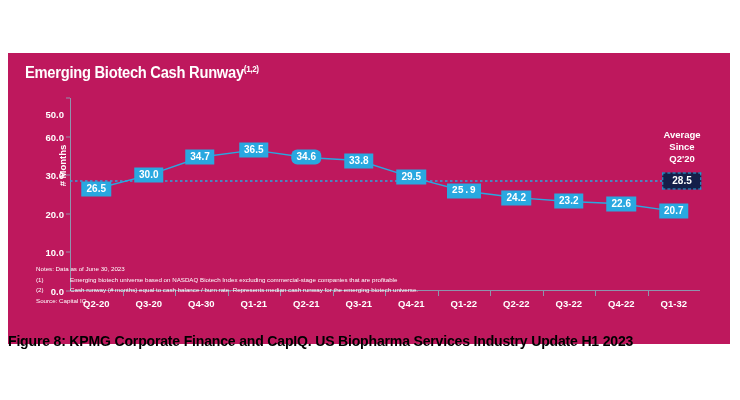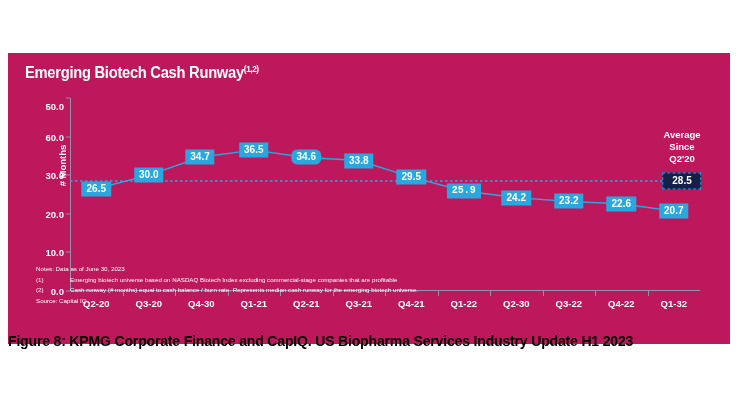--- a/index.html
+++ b/index.html
@@ -221,21 +221,21 @@
         <div class="y-tick" style="top: 193px; padding-left: 36px;">0.0</div>
         <div class="y-tickmark" style="top: 193px;"></div>
         <div class="y-tick" style="top: 154.4px;">10.0</div>
         <div class="y-tickmark" style="top: 154.4px;"></div>
         <div class="y-tick" style="top: 115.8px;">20.0</div>
         <div class="y-tickmark" style="top: 115.8px;"></div>
         <div class="y-tick" style="top: 77.2px;">30.0</div>
         <div class="y-tickmark" style="top: 77.2px;"></div>
         <div class="y-tick" style="top: 38.6px;">60.0</div>
         <div class="y-tickmark" style="top: 38.6px;"></div>
-        <div class="y-tick" style="top: 8px; padding-left: 36px;">50.0</div>
+        <div class="y-tick" style="top: 16px; padding-left: 36px;">50.0</div>
         <div class="y-tickmark" style="top: 0px;"></div>
       </div>
     <div id="cat-seps">
         <div class="cat-sep" style="left: 52.5px;"></div>
         <div class="cat-sep" style="left: 105px;"></div>
         <div class="cat-sep" style="left: 157.5px;"></div>
         <div class="cat-sep" style="left: 210px;"></div>
         <div class="cat-sep" style="left: 262.5px;"></div>
         <div class="cat-sep" style="left: 315px;"></div>
         <div class="cat-sep" style="left: 367.5px;"></div>
@@ -246,21 +246,21 @@
       </div>
     <div id="x-labels">
         <div class="x-label" style="left: 26.25px;">Q2-20</div>
         <div class="x-label" style="left: 78.75px;">Q3-20</div>
         <div class="x-label" style="left: 131.25px;">Q4-30</div>
         <div class="x-label" style="left: 183.75px;">Q1-21</div>
         <div class="x-label" style="left: 236.25px;">Q2-21</div>
         <div class="x-label" style="left: 288.75px;">Q3-21</div>
         <div class="x-label" style="left: 341.25px;">Q4-21</div>
         <div class="x-label" style="left: 393.75px;">Q1-22</div>
-        <div class="x-label" style="left: 446.25px;">Q2-30</div>
+        <div class="x-label" style="left: 446.25px;">Q2-22</div>
         <div class="x-label" style="left: 498.75px;">Q3-22</div>
         <div class="x-label" style="left: 551.25px;">Q4-22</div>
         <div class="x-label" style="left: 603.75px;">Q1-32</div>
       </div>
 
     <svg class="series-svg" viewBox="0 0 630 193" preserveAspectRatio="none">
       <polyline id="avg-line" fill="none" stroke="#29a8e0" stroke-width="1.6" stroke-dasharray="2.5 2.5" points="0,82.99000000000001 630,82.99000000000001"></polyline>
       <polyline id="series-line" fill="none" stroke="#29a8e0" stroke-width="1.4" points="26.25,90.71 78.75,77.2 131.25,59.05799999999999 183.75,52.110000000000014 236.25,59.44399999999999 288.75,62.53200000000001 341.25,79.13000000000001 393.75,93.026 446.25,99.58800000000001 498.75,103.44800000000001 551.25,105.764 603.75,113.098"></polyline>
     </svg>
 

